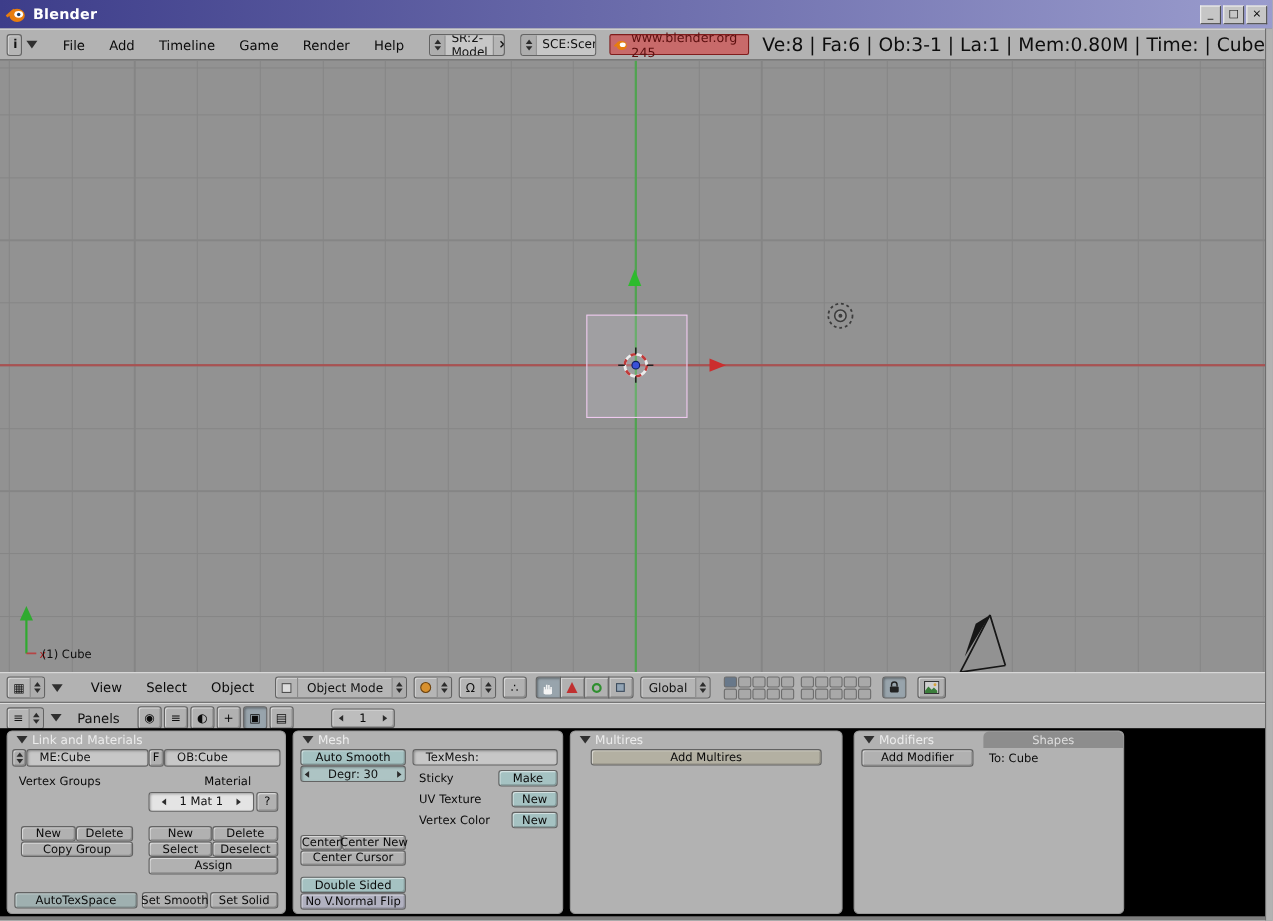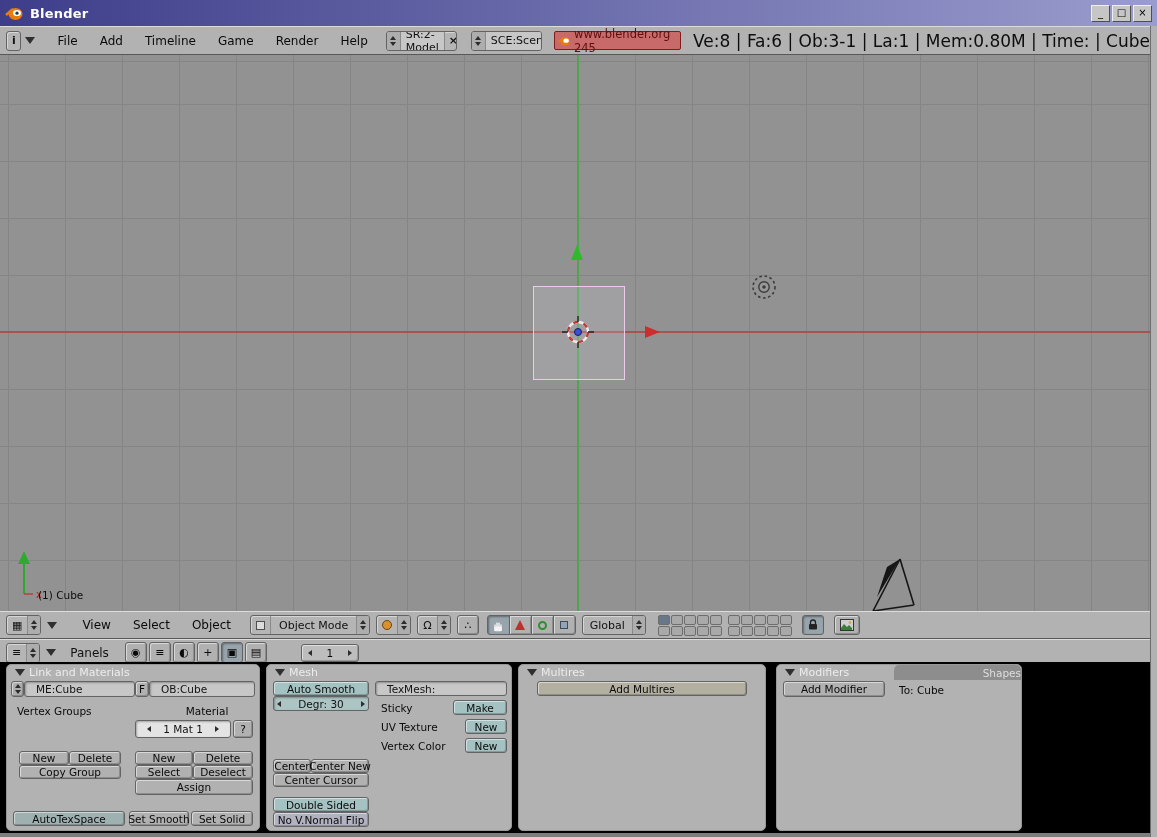--- a/index.html
+++ b/index.html
@@ -82,21 +82,21 @@
           <div class="tri-d"></div>
         </div>
     </div>
     <div class="coll-tri"></div>
     <span class="menu-item" style="margin-left:8px;">File</span>
     <span class="menu-item">Add</span>
     <span class="menu-item">Timeline</span>
     <span class="menu-item">Game</span>
     <span class="menu-item">Render</span>
     <span class="menu-item">Help</span>
-    <div class="combo" style="margin-left:7px;">
+    <div class="combo" style="margin-left:12px;">
       <div class="seg stepper">
           <div class="tri-u"></div>
           <div class="tri-d"></div>
         </div>
       <div class="seg" style="background:#c7c7c7;width:116px;font-size:11px;">SR:2-Model</div>
       <div class="seg" style="width:18px;justify-content:center;font-weight:bold;">×</div>
     </div>
     <div class="combo" style="margin-left:14px;">
       <div class="seg stepper">
           <div class="tri-u"></div>
@@ -413,21 +413,21 @@
       <div class="abs btn" style="left:18px;top:16px;width:210px;height:15px;background:#b3b0a2;">
           <span>Add Multires</span>
         </div>
     </div>
 
     <div class="panel" style="left:776px;width:246px;">
       <div class="panel-header">
         <div class="coll-tri"></div>
         <span>Modifiers</span>
       </div>
-      <div class="abs" style="left:117px;top:0;width:127px;height:15px;background:#8d8d8d;border-radius:5px 5px 0 0;display:flex;align-items:center;justify-content:flex-end;color:#dedede;font-size:10.5px;">
+      <div class="abs" style="left:117px;top:0;width:127px;height:15px;background:#8d8d8d;border-radius:5px 5px 0 0;display:flex;align-items:center;justify-content:center;color:#dedede;font-size:10.5px;">
         <span>Shapes</span>
       </div>
       <div class="abs btn" style="left:6px;top:16px;width:102px;height:16px;">
           <span>Add Modifier</span>
         </div>
       <span class="plabel" style="left:122px;top:19px;">To: Cube</span>
     </div>
   </div>
 
   <div id="right-strip"></div>

